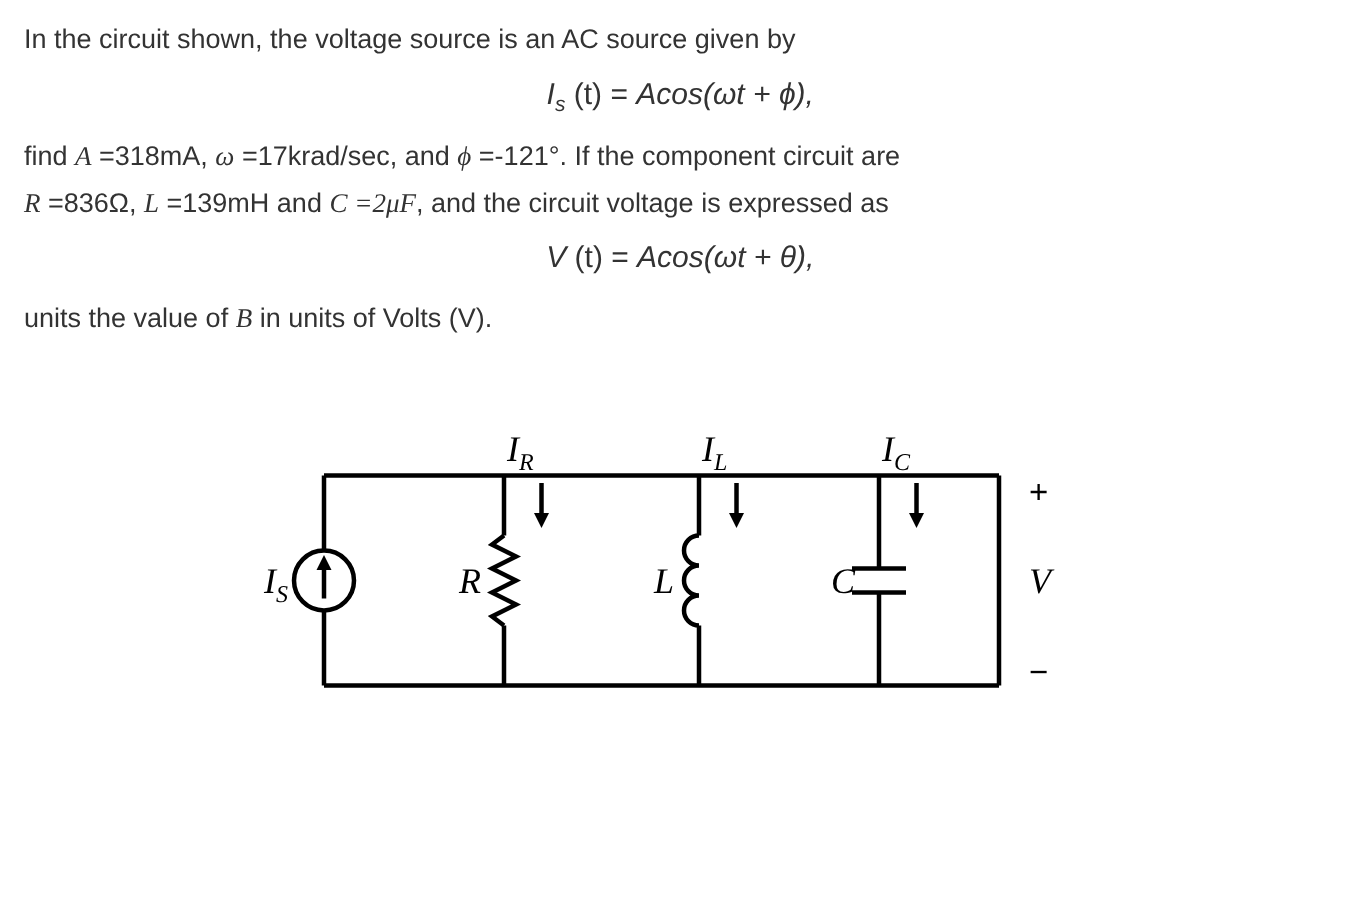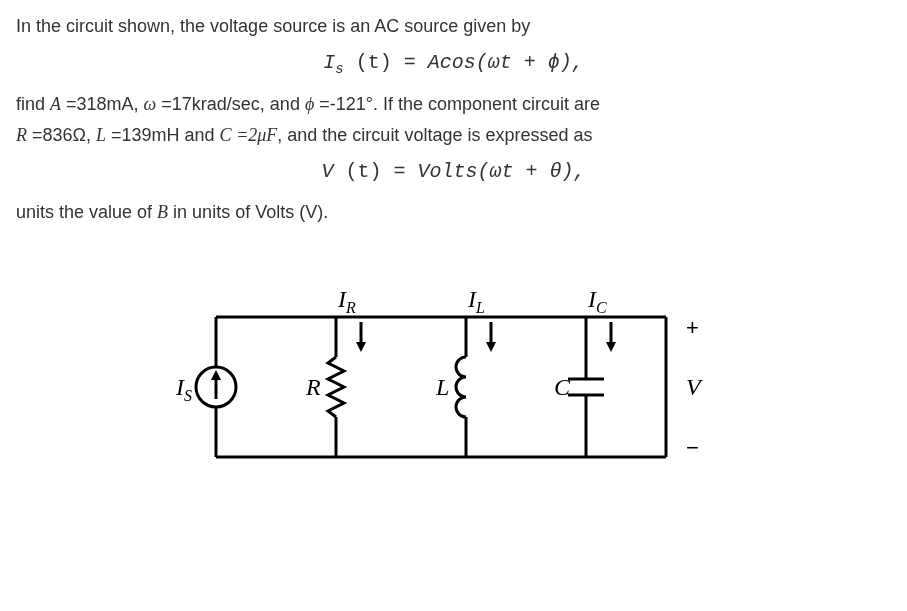--- a/index.html
+++ b/index.html
@@ -7,21 +7,21 @@
       font-family: 'Segoe UI', Arial, sans-serif;
       font-size: 18px;
       color: #333;
       padding: 12px 16px;
       width: 907px;
       line-height: 1.6;
     }
     .text-block { margin-bottom: 2px; }
     .equation {
       text-align: center;
-      font-family: Liberation Mono, monospace;
+      font-family: Liberation Sans, sans-serif;
       font-size: 20px;
       margin: 6px 0 10px 0;
       font-style: italic;
     }
     .equation .upright { font-style: normal; }
     .inline-math {
       font-family: 'Cambria Math', 'Times New Roman', serif;
       font-style: italic;
     }
     .sub { font-size: 0.7em; vertical-align: sub; }
@@ -69,21 +69,21 @@
 
 <div class="text-block">
   <span>find </span><span class="inline-math">A</span><span> =318mA, </span><span class="inline-math">ω</span><span> =17krad/sec, and </span><span class="inline-math">ϕ</span><span> =-121°</span><span>.  If the component circuit are</span>
 </div>
 
 <div class="text-block">
   <span class="inline-math">R</span><span> =836Ω, </span><span class="inline-math">L</span><span> =139mH and </span><span class="inline-math">C</span><span class="inline-math"> =2μF</span><span>, and the circuit voltage is expressed as</span>
 </div>
 
 <div class="equation">
-  <span>V</span><span class="upright"> (t) = </span><span>Volts(ωt + θ),</span>
+  <span>V</span><span class="upright"> (t) = </span><span>Acos(ωt + θ),</span>
 </div>
 
 <div class="text-block">
   <span>units the value of </span><span class="inline-math">B</span><span> in units of Volts (V).</span>
 </div>
 
 <div class="circuit-container">
   <svg width="600" height="230">
 
     <line class="wire" x1="50" y1="50" x2="500" y2="50"></line>

